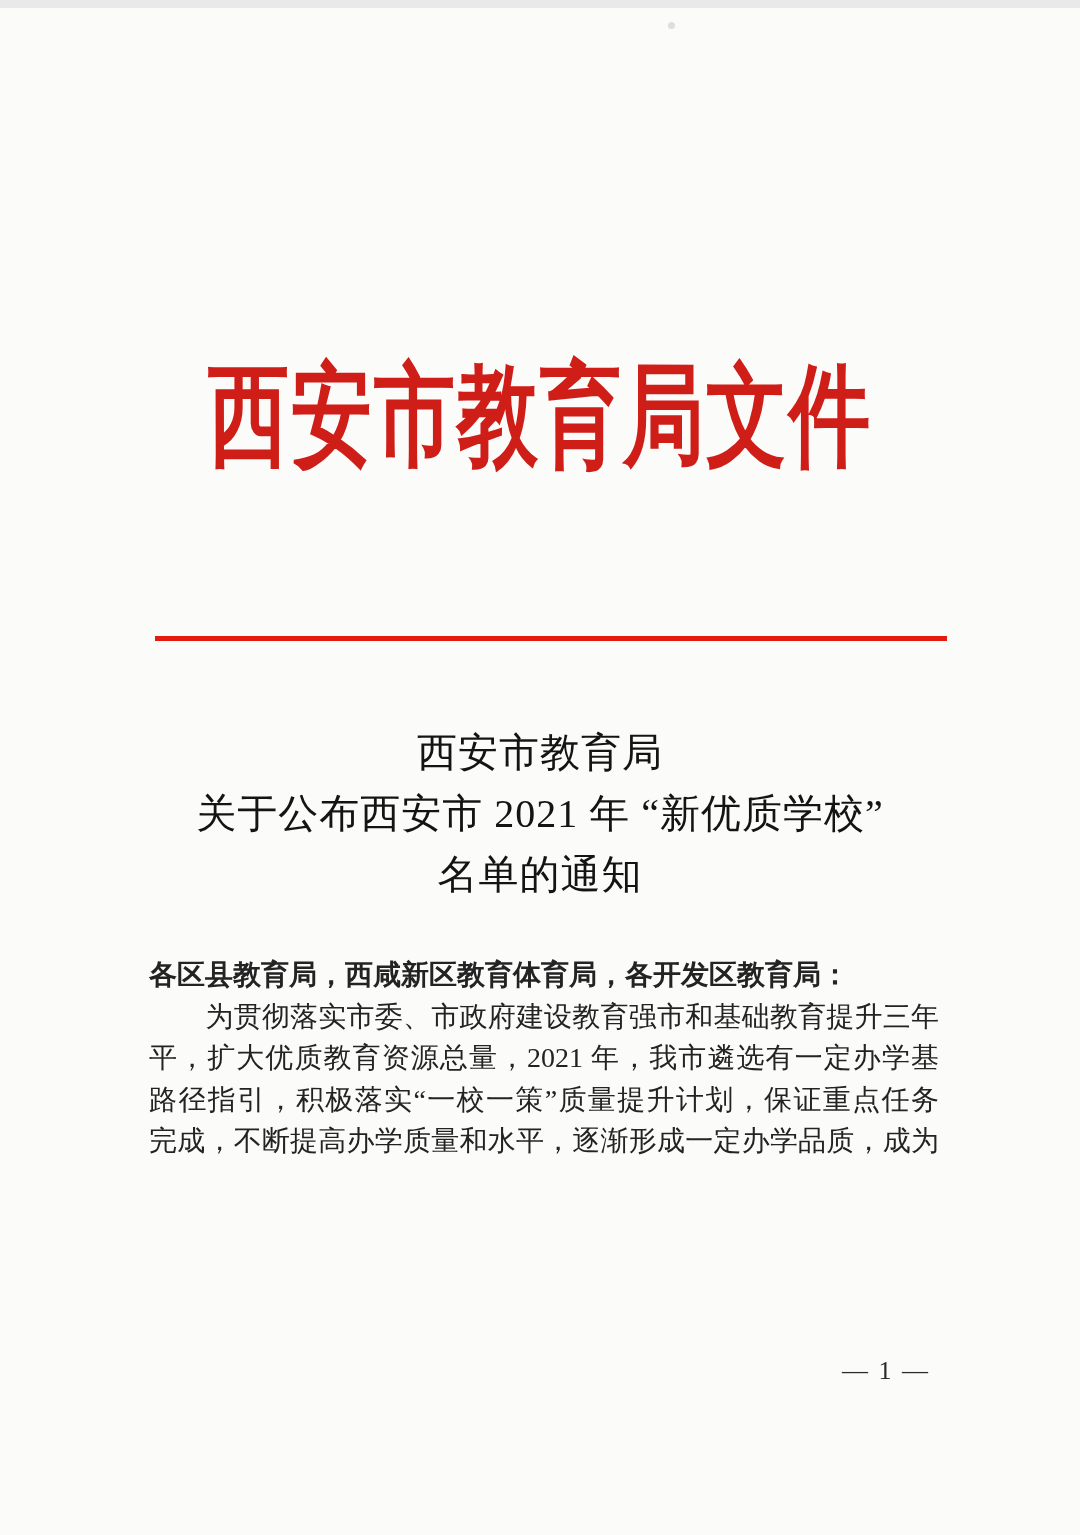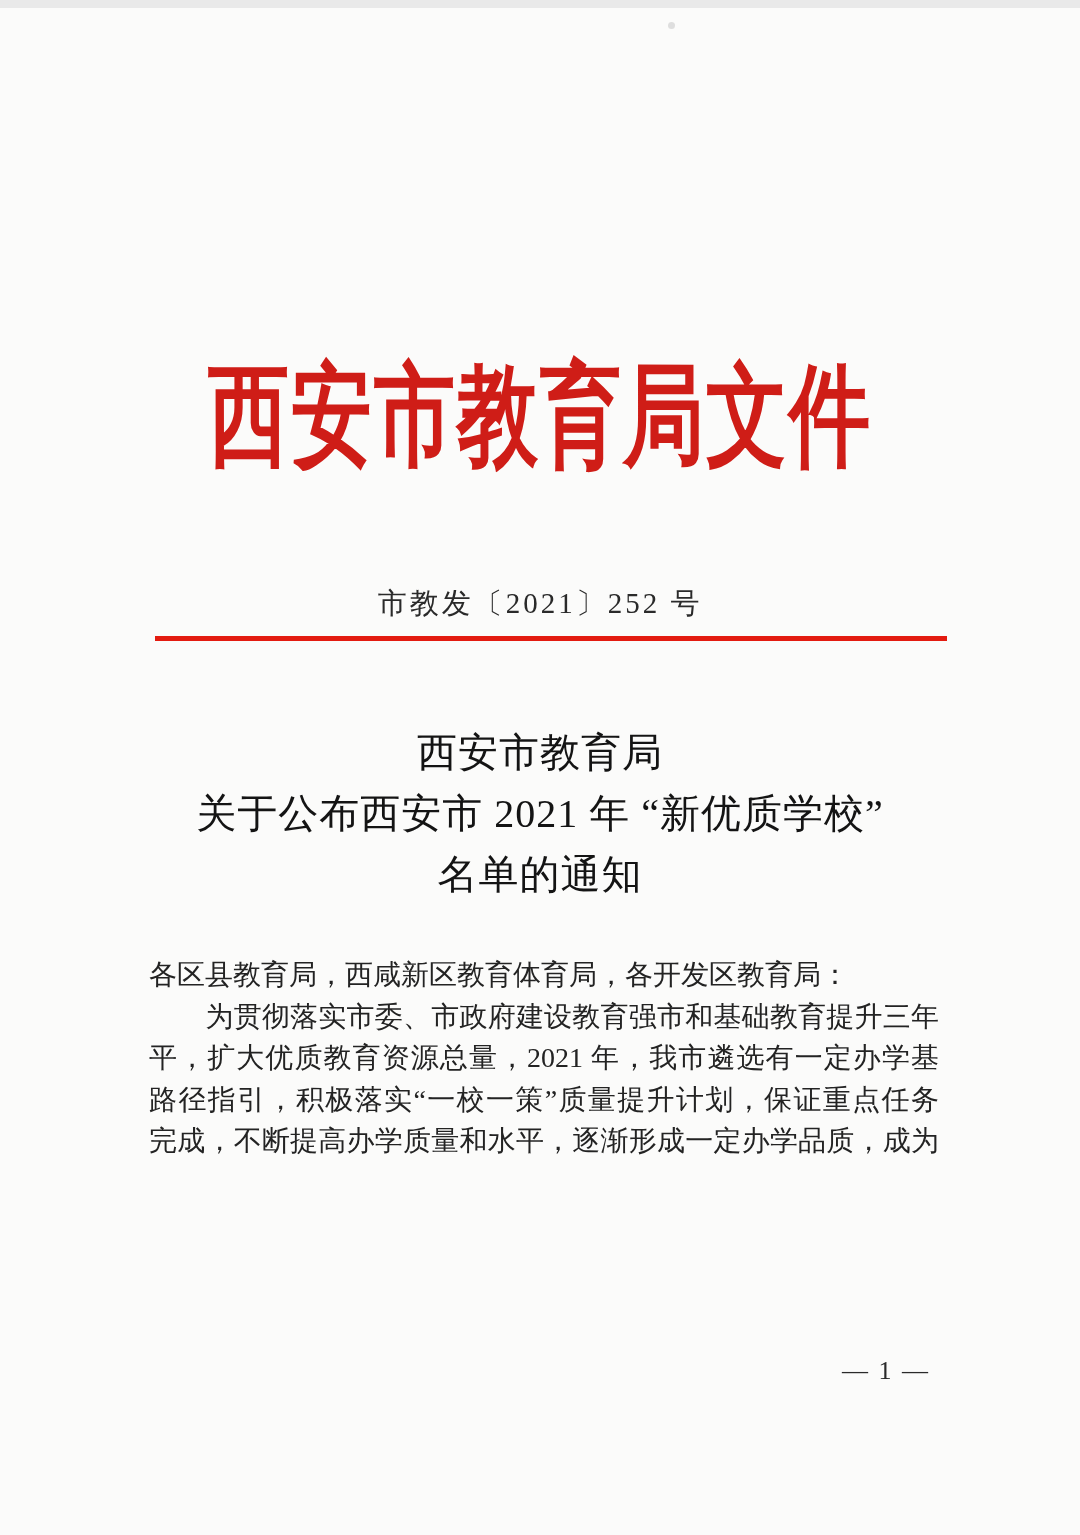--- a/index.html
+++ b/index.html
@@ -90,20 +90,21 @@
     line-height: 41.5px;
     color: #232323;
   }
   .body-text .line {
     text-align: justify;
     text-align-last: justify;
   }
   .body-text .line.no-justify {
     text-align: left;
     text-align-last: left;
+    font-weight: bold;
   }
   
   .page-number {
     position: absolute;
     top: 1348px;
     right: 150px;
     font-size: 26px;
     letter-spacing: 2px;
     color: #2a2a2a;
   }
@@ -112,21 +113,20 @@
 <body>
 
 <div class="page">
 
   <div class="speck"></div>
 
   <div class="banner">
     <span class="banner-inner">西安市教育局文件</span>
   </div>
 
-  <div class="doc-number">市教发〔2021〕252 号</div>
 
   <div class="red-rule"></div>
 
   <div class="notice-title">
     <div>西安市教育局</div>
     <div>关于公布西安市 2021 年 “新优质学校”</div>
     <div>名单的通知</div>
   </div>
 
   <div class="body-text">

